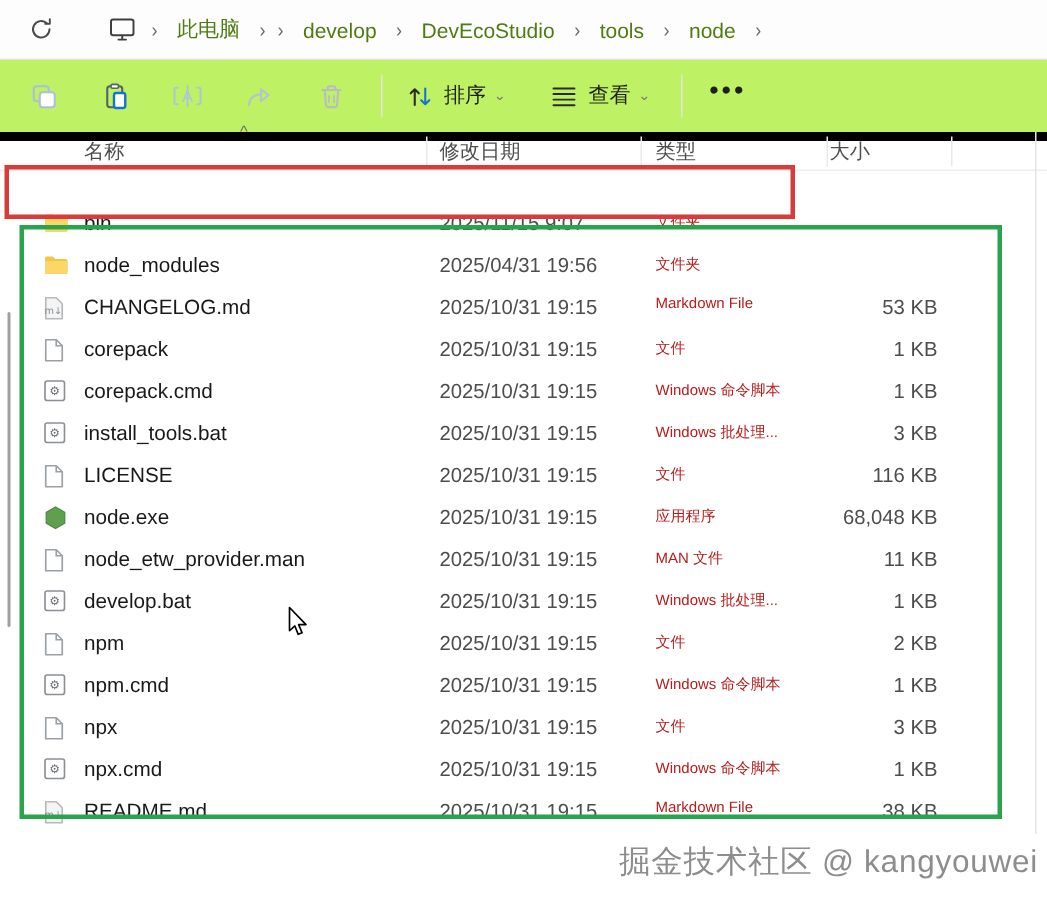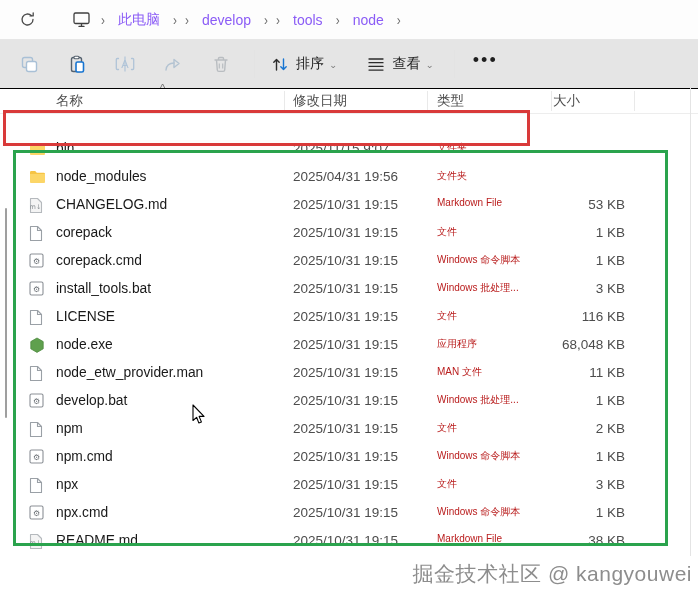--- a/index.html
+++ b/index.html
@@ -5,26 +5,26 @@
   html,body{margin:0;padding:0;background:#fff;}
   #app{
     position:relative;width:698px;height:605px;background:#ffffff;overflow:hidden;
     font-family:"Liberation Sans","DejaVu Sans",sans-serif;color:#1b1b1b;font-size:14px;
   }
   
   .navbar{position:absolute;left:0;top:0;width:698px;height:39px;background:#fdfdfd;
     border-bottom:1px solid #e6e6e6;display:flex;align-items:center;}
   .nav-refresh{margin-left:16px;width:22px;height:22px;display:flex;align-items:center;justify-content:center;cursor:pointer;}
   .breadcrumb{display:flex;align-items:center;margin-left:28px;white-space:nowrap;}
-  .crumb{padding:3px 9px;border-radius:4px;color:#8b5cf6;cursor:pointer;}
+  .crumb{padding:3px 9px;border-radius:4px;color:#4d7c0f;cursor:pointer;}
   .crumb-chev{color:#6b6b6b;font-size:12px;padding:0 4px;transform:scaleY(1.15);}
   .pc-icon{display:flex;align-items:center;padding:0 6px;}
   
-  .toolbar{position:absolute;left:0;top:40px;width:698px;height:48px;background:#e5e5e5;
-    border-bottom:1px solid #000000;display:flex;align-items:center;}
+  .toolbar{position:absolute;left:0;top:40px;width:698px;height:48px;background:#bef264;
+    border-bottom:6px solid #000000;display:flex;align-items:center;}
   .tbtn{display:flex;align-items:center;justify-content:center;height:34px;border-radius:4px;cursor:pointer;}
   .tbtn.ico{width:34px;}
   .tb-sep{width:1px;height:28px;background:#e3e3e3;margin:0 8px;}
   .tb-label{margin:0 5px 0 7px;color:#1f1f1f;}
   .tb-chev{color:#7a7a7a;font-size:10px;transform:scaleY(0.9);}
   .more-dots{font-size:18px;letter-spacing:2px;color:#1f1f1f;line-height:10px;padding-bottom:8px;}
   
   .colhead{position:absolute;left:0;top:90px;width:698px;height:23px;border-bottom:1px solid #ededed;}
   .colhead .hlabel{position:absolute;top:2px;color:#4e4e4e;font-size:13.5px;cursor:pointer;}
   .sort-caret{position:absolute;left:160px;top:-8px;color:#6e6e6e;font-size:11px;}
@@ -68,20 +68,21 @@
           <path d="M9.5 12.8v2.4" stroke="#3f3f3f" stroke-width="1.3"></path>
         </svg>
       </span>
 
     <span class="crumb-chev">›</span>
         <span class="crumb">此电脑</span>
         <span class="crumb-chev">›</span>
         <span class="crumb-chev">›</span>
         <span class="crumb">develop</span>
         <span class="crumb-chev">›</span>
+        <span class="crumb">DevEcoStudio</span>
         <span class="crumb-chev">›</span>
         <span class="crumb">tools</span>
         <span class="crumb-chev">›</span>
         <span class="crumb">node</span>
         <span class="crumb-chev">›</span>
       </div>
   </div>
 
   <div class="toolbar">
     <div class="tbtn ico" style="margin-left:12px">

